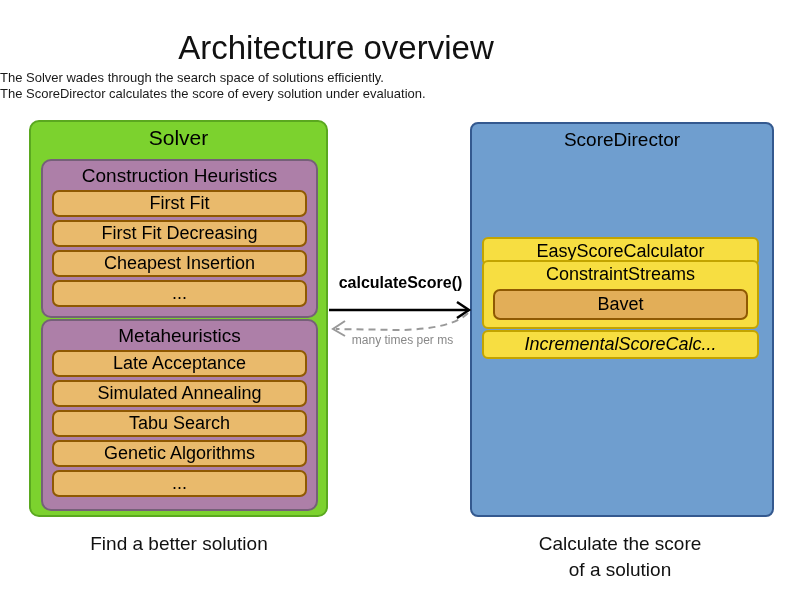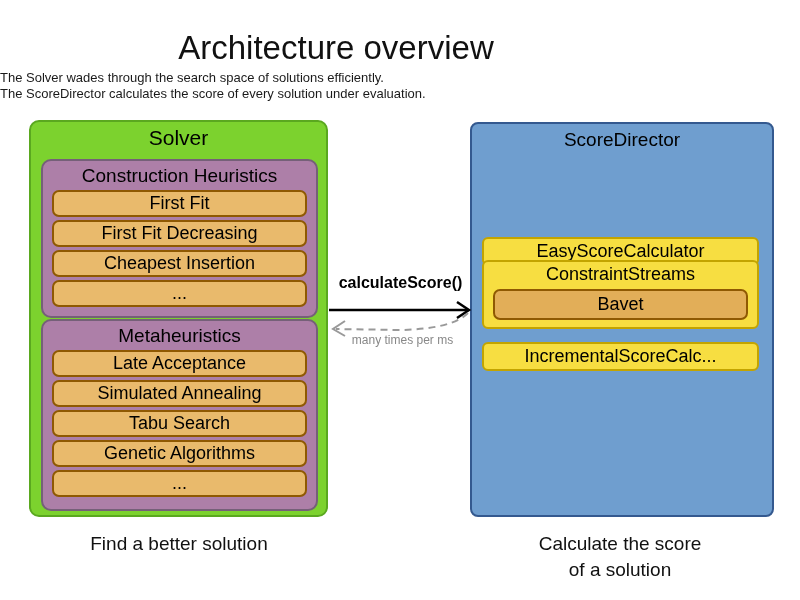--- a/index.html
+++ b/index.html
@@ -99,21 +99,21 @@
     left: 10px;
     width: 277px;
     background: #f7de41;
     border: 2px solid #c3a400;
     border-radius: 6px;
     text-align: center;
     font-size: 18px;
   }
   .yb-easy { top: 113px; height: 29px; line-height: 24px; }
   .yb-cs   { top: 136px; height: 69px; }
-  .yb-inc  { top: 218px; height: 29px; line-height: 24px; }
+  .yb-inc  { top: 206px; height: 29px; line-height: 24px; font-style: italic; }
   .cs-title { line-height: 25px; }
   .bavet-item {
     position: absolute;
     left: 9px; top: 27px;
     width: 255px; height: 31px;
     background: #e2ae58;
     border: 2px solid #8f5902;
     border-radius: 7px;
     text-align: center;
     font-size: 18px;

